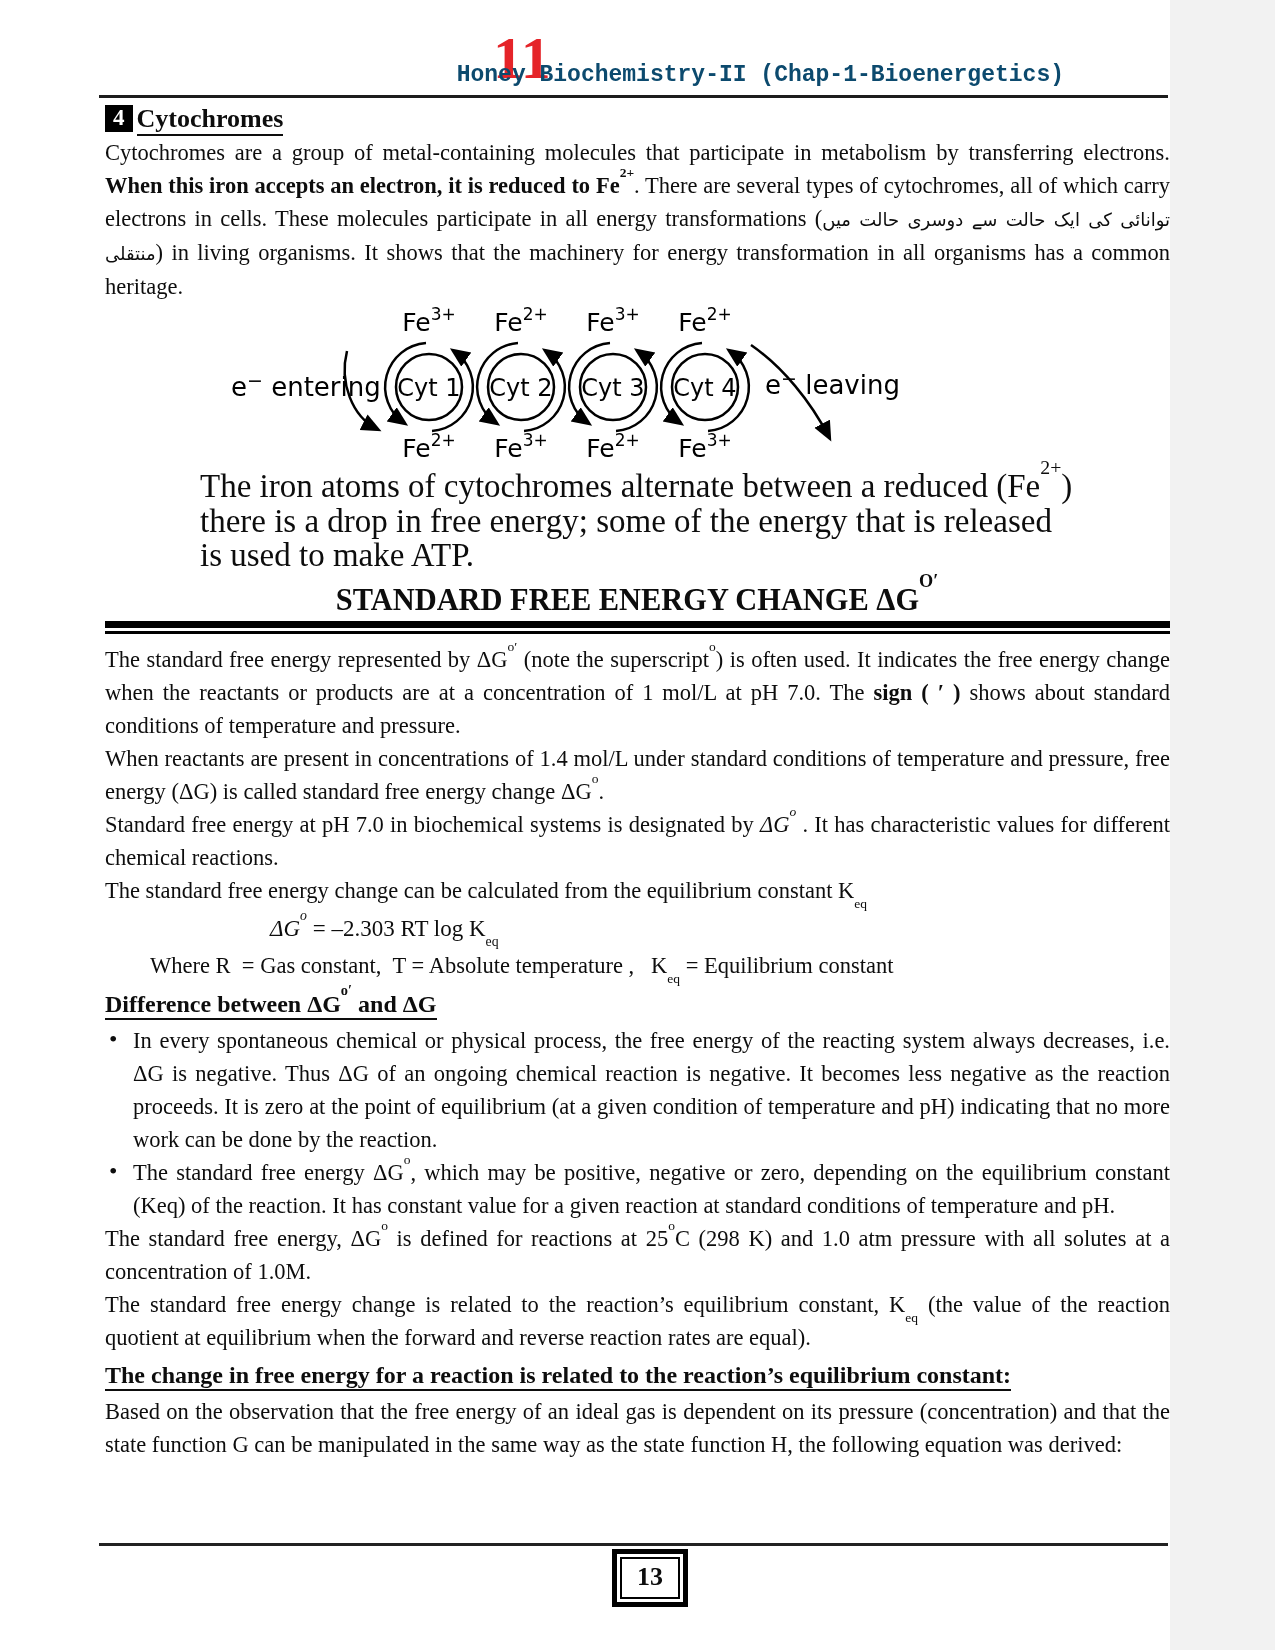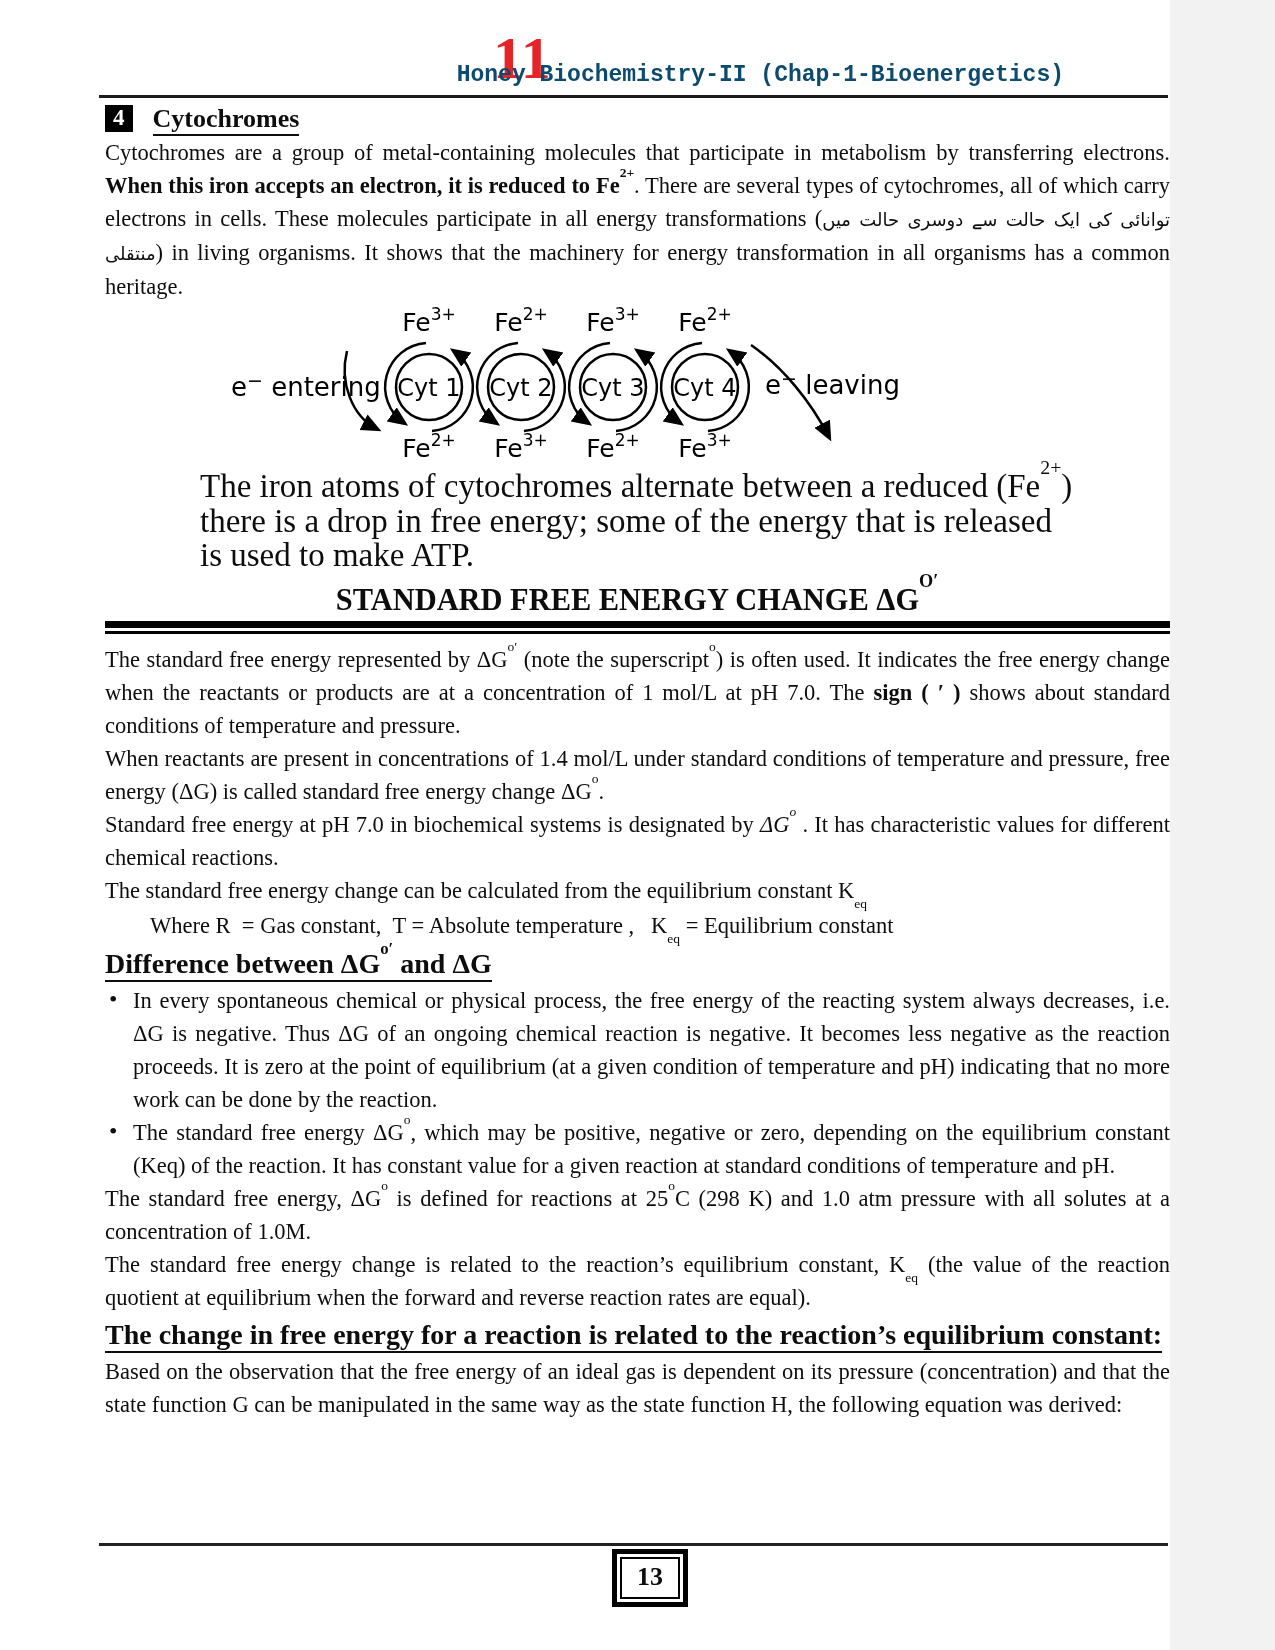--- a/index.html
+++ b/index.html
@@ -10,21 +10,21 @@
   
   .pageno-red{position:absolute;left:493px;top:24px;font-size:60px;font-weight:bold;color:#e52429;
               font-family:"Liberation Serif",serif;letter-spacing:1px;}
   .hdr-title{position:absolute;right:106px;top:62px;font-weight:bold;font-size:23px;color:#0c4a6e;font-family:Liberation Mono, monospace;}
   .hdr-rule{position:absolute;left:99px;width:1069px;top:95px;border-top:3px solid #1c1c1c;}
 
   
   .sec-head{margin:0 0 2px 0;}
   .badge{display:inline-block;background:#000;color:#fff;font-size:23px;font-weight:bold;
          padding:1px 8px 3px 8px;line-height:1;vertical-align:2px;}
-  .sec-title{font-weight:bold;font-size:26px;margin-left:16px;border-bottom:2px solid #0d0d0d;
+  .sec-title{font-weight:bold;font-size:26px;margin-left:0;border-bottom:2px solid #0d0d0d;
              padding-bottom:1px;}
 
   
   .bt{font-size:22.5px;line-height:33px;text-align:justify;}
   .bt b{font-weight:bold;}
   .bt i,.it{font-style:italic;}
   sup.s{font-size:60%;position:relative;top:-0.55em;line-height:0;}
   sub.s{font-size:60%;position:relative;top:0.3em;line-height:0;}
   .urdu{font-family:"DejaVu Sans",sans-serif;font-size:18px;}
 
@@ -38,21 +38,21 @@
   .big-head{text-align:center;font-weight:bold;font-size:32px;margin-top:8px;line-height:1.15;}
   .big-head .squeeze{display:inline-block;transform:scaleX(0.95);transform-origin:center;}
   .rule-thick{height:7px;background:#000;margin-top:4px;}
   .rule-thin{height:3px;background:#000;margin-top:3px;margin-bottom:9px;}
 
   
   .eq{margin:4px 0 2px 165px;font-size:23px;line-height:36px;}
   .where{margin:2px 0 2px 45px;font-size:22.5px;line-height:34px;}
 
   
-  .sub-head{font-size:28px;font-weight:bold;margin:4px 0 3px 0;line-height:34px;}
+  .sub-head{font-size:24px;font-weight:bold;margin:4px 0 3px 0;line-height:34px;}
   .sub-head .ul{border-bottom:2px solid #0d0d0d;padding-bottom:1px;}
 
   
   .bullet{position:relative;padding-left:28px;}
   .bullet .mark{position:absolute;left:4px;top:-1px;font-size:24px;}
 
   
   .ftr-rule{position:absolute;left:99px;width:1069px;top:1543px;border-top:3px solid #222;}
   .pgbox-outer{position:absolute;left:650px;top:1549px;transform:translateX(-50%);
                background:#000;padding:5px;}
@@ -135,20 +135,21 @@
     <div class="rule-thin"></div>
 
     <div class="bt"><span>The standard free energy represented by ΔG</span><sup class="s">o′</sup><span> (note the superscript</span><sup class="s">o</sup><span>) is often used. It indicates the free energy change when the reactants or products are at a concentration of 1 mol/L at pH 7.0. The </span><b>sign ( ′ )</b><span> shows about standard conditions of temperature and pressure.</span></div>
 
     <div class="bt"><span>When reactants are present in concentrations of 1.4 mol/L under standard conditions of temperature and pressure, free energy (ΔG) is called standard free energy change ΔG</span><sup class="s">o</sup><span>.</span></div>
 
     <div class="bt"><span>Standard free energy at pH 7.0 in biochemical systems is designated by </span><span class="it"><span>ΔG</span><sup class="s">o</sup></span><span> . It has characteristic values for different chemical reactions.</span></div>
 
     <div class="bt"><span>The standard free energy change can be calculated from the equilibrium constant K</span><sub class="s">eq</sub></div>
 
+    <div class="eq"><span class="it"><span>ΔG</span><sup class="s">o</sup></span><span> = –2.303 RT log K</span><sub class="s">eq</sub></div>
 
     <div class="where"><span>Where R&nbsp; = Gas constant, &nbsp;T = Absolute temperature , &nbsp;&nbsp;K</span><sub class="s">eq</sub><span> = Equilibrium constant</span></div>
 
     <div class="sub-head"><span class="ul"><span>Difference between ΔG</span><sup class="s">o′</sup><span> and ΔG</span></span></div>
 
     <div class="bt bullet"><span class="mark">•</span><span>In every spontaneous chemical or physical process, the free energy of the reacting system always decreases, i.e. ΔG is negative. Thus ΔG of an ongoing chemical reaction is negative. It becomes less negative as the reaction proceeds. It is zero at the point of equilibrium (at a given condition of temperature and pH) indicating that no more work can be done by the reaction.</span></div>
 
     <div class="bt bullet"><span class="mark">•</span><span>The standard free energy ΔG</span><sup class="s">o</sup><span>, which may be positive, negative or zero, depending on the equilibrium constant (Keq) of the reaction. It has constant value for a given reaction at standard conditions of temperature and pH.</span></div>
 
     <div class="bt"><span>The standard free energy, ΔG</span><sup class="s">o</sup><span> is defined for reactions at 25</span><sup class="s">o</sup><span>C (298 K) and 1.0 atm pressure with all solutes at a concentration of 1.0M.</span></div>

